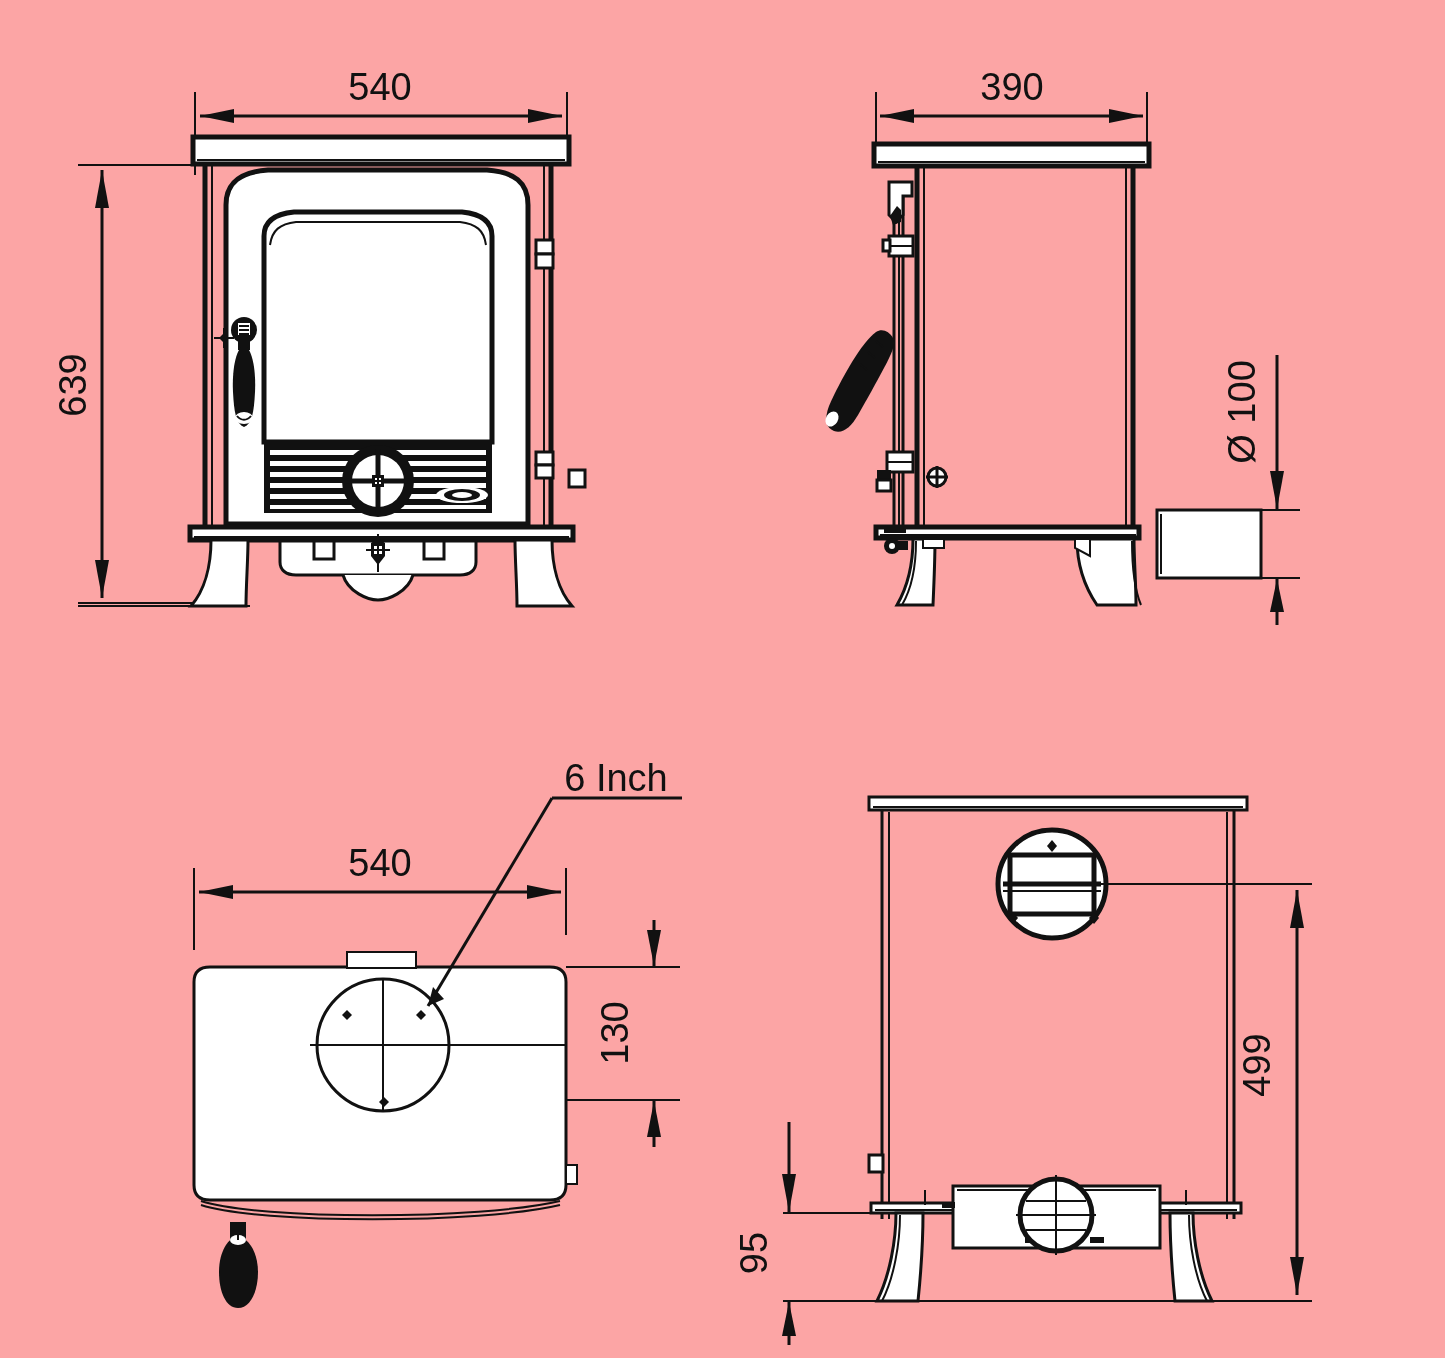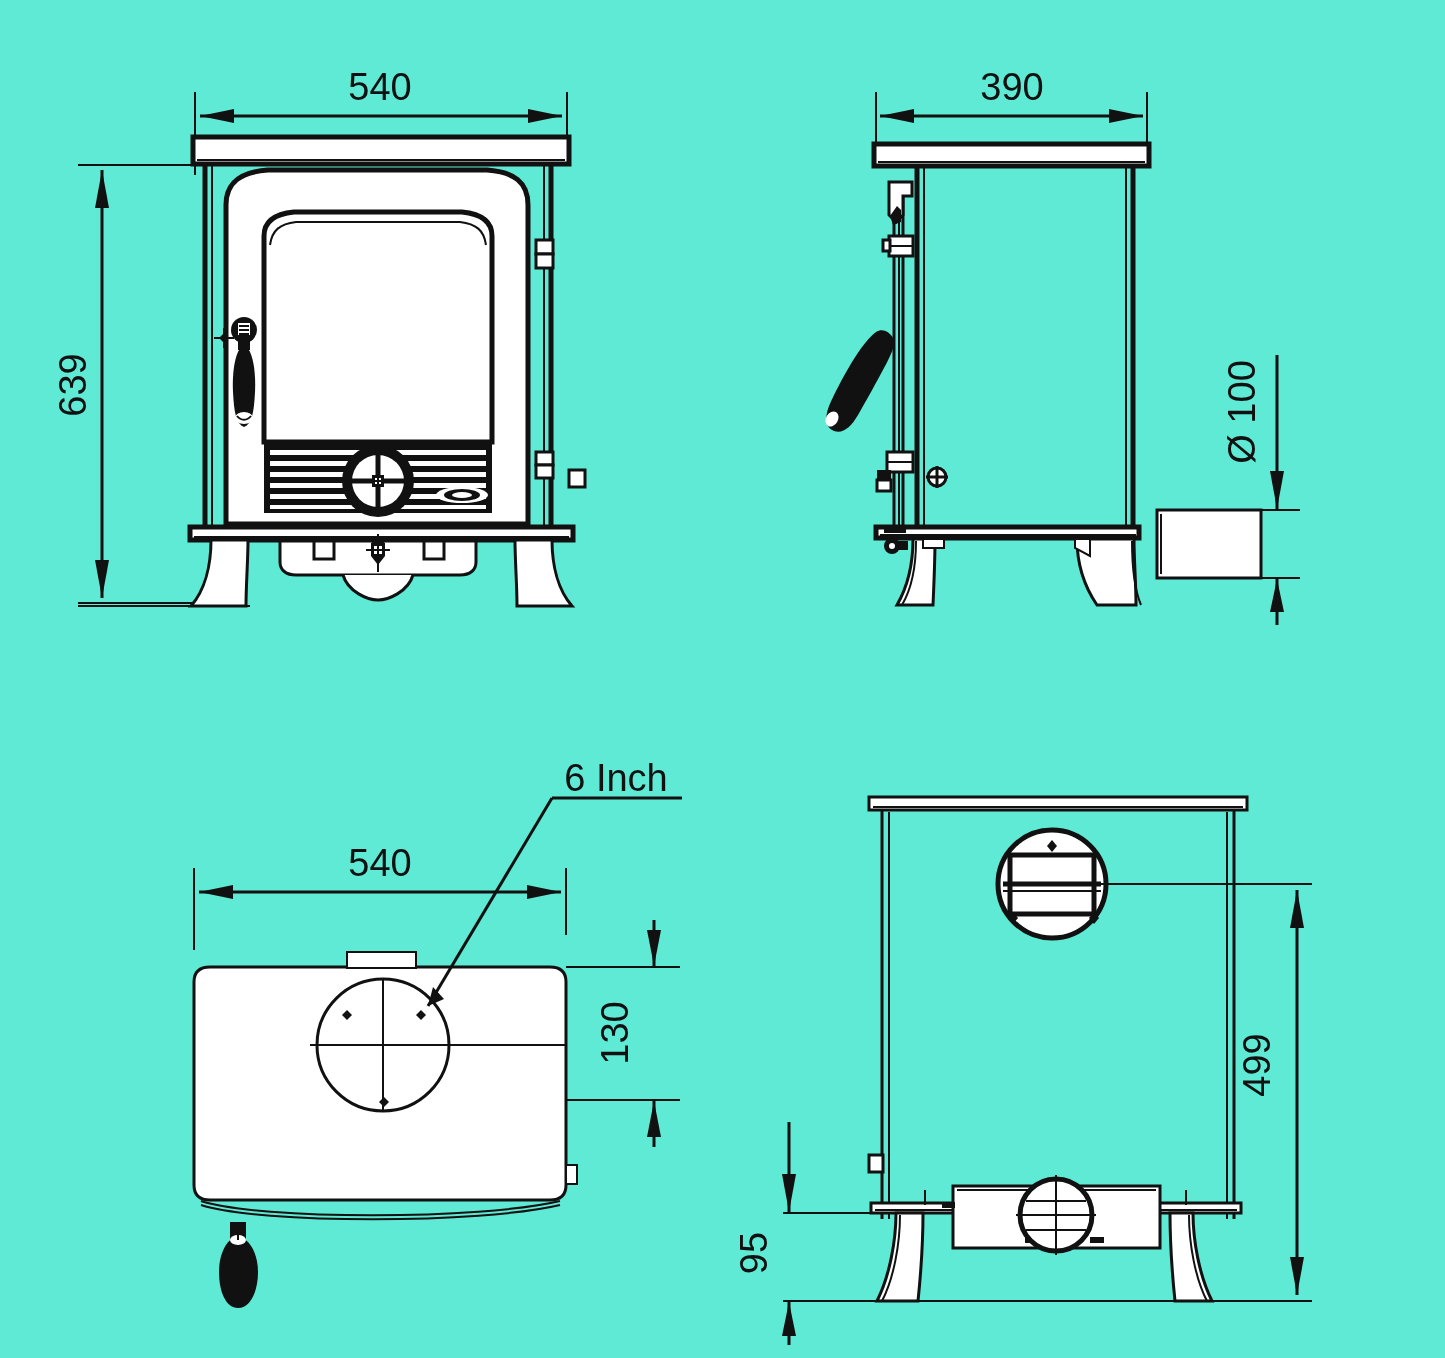--- a/index.html
+++ b/index.html
@@ -7,21 +7,21 @@
     padding: 0;
     background: #ffffff;
   }
   body {
     font-family: "Liberation Sans", sans-serif;
   }
   #sheet {
     position: relative;
     width: 1445px;
     height: 1358px;
-    background: #5eead4;
+    background: #fca5a5;
     overflow: hidden;
   }
   #sheet svg {
     position: absolute;
     top: 0;
     left: 0;
     display: block;
   }
   .dim-text {
     font-family: "Liberation Sans", sans-serif;

